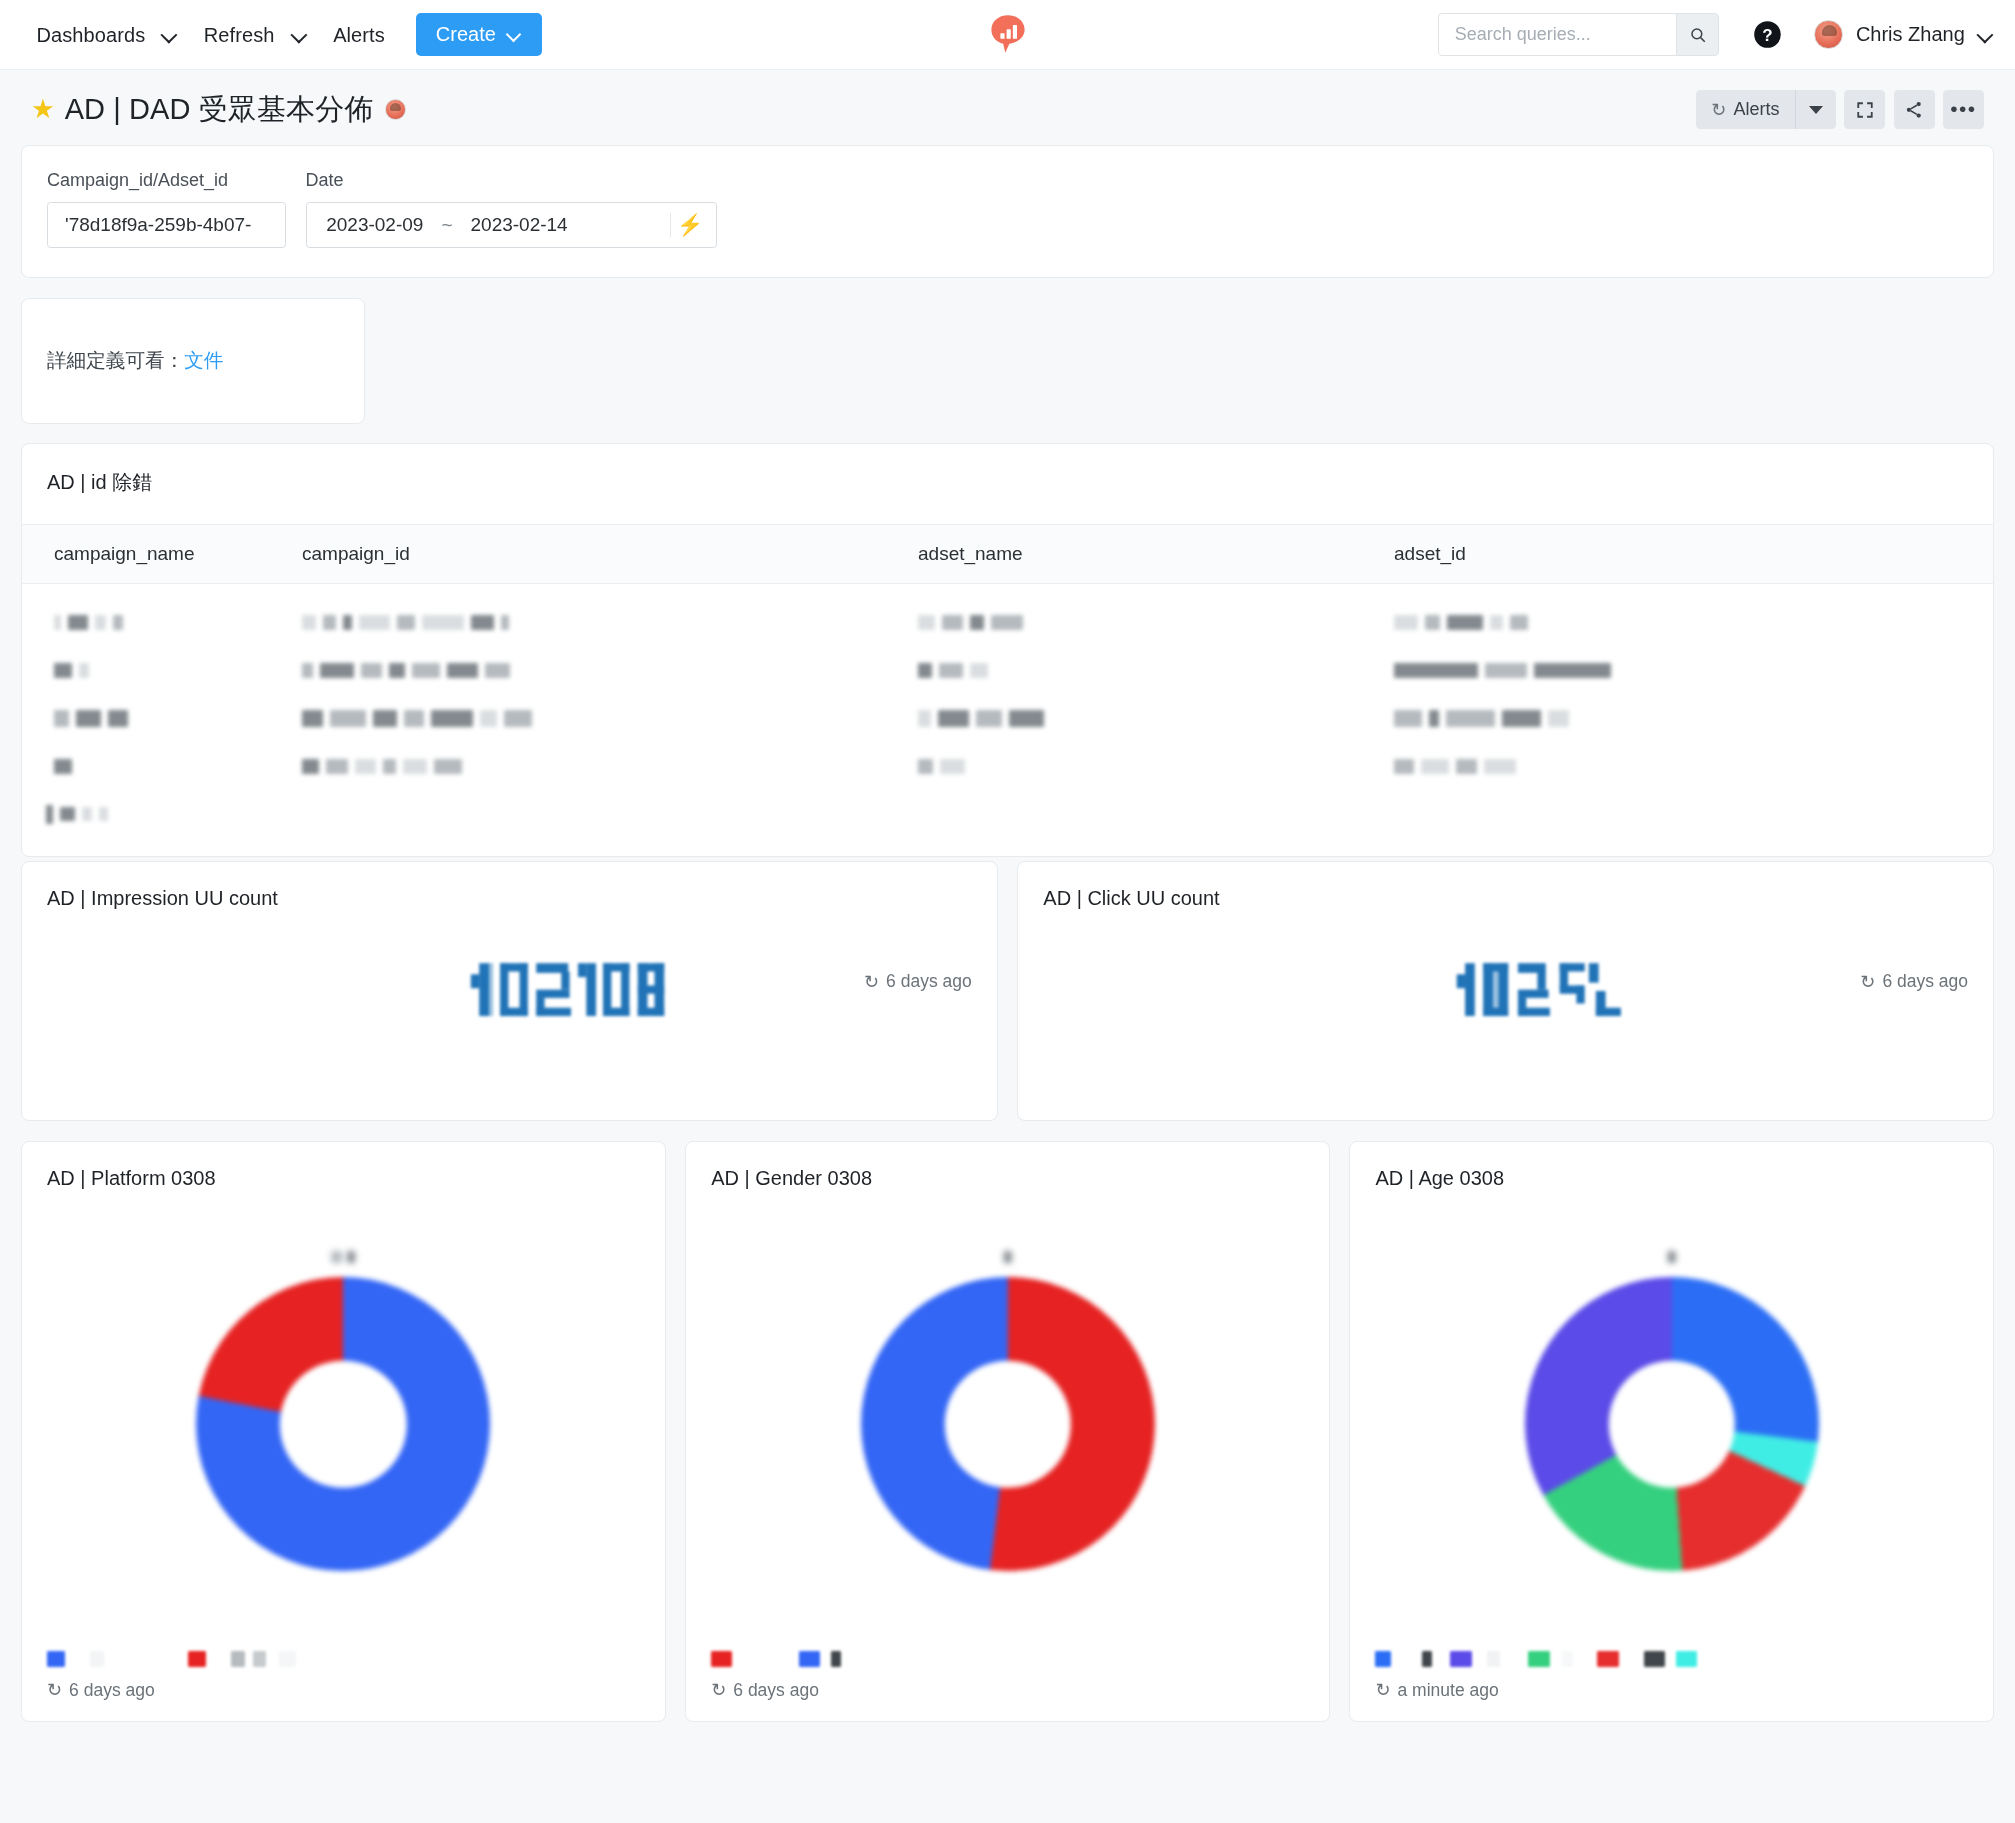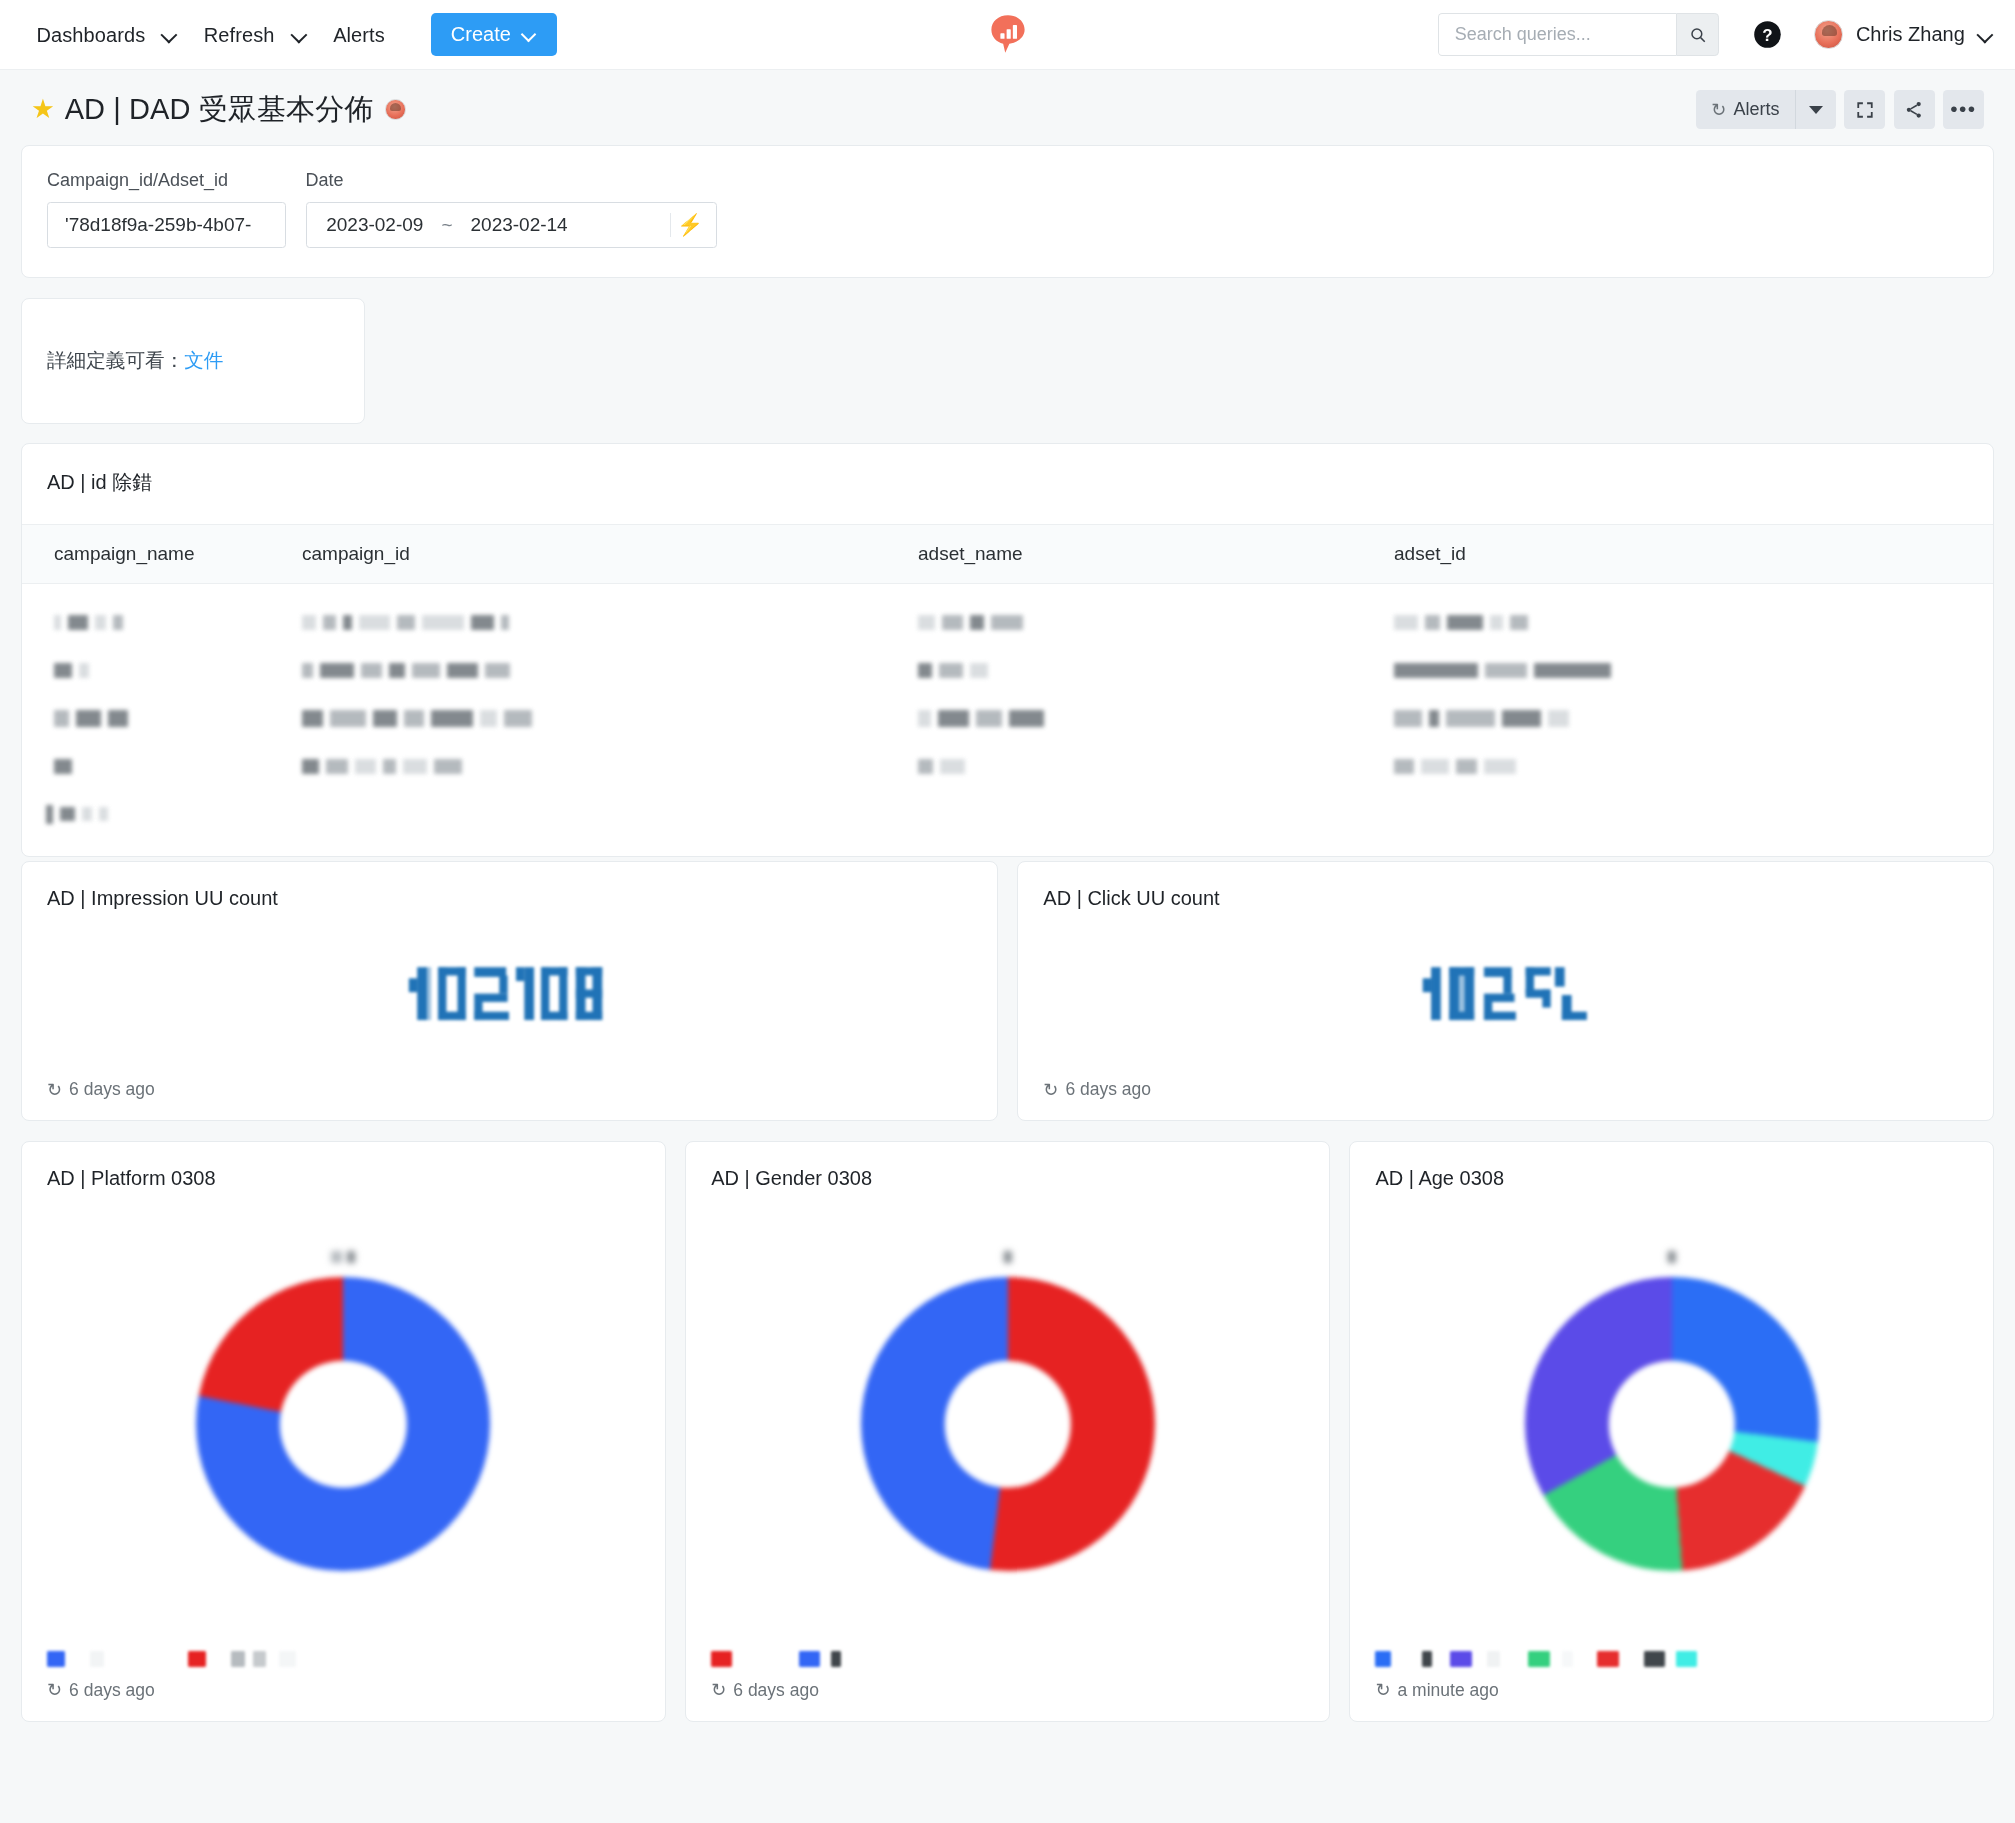--- a/index.html
+++ b/index.html
@@ -25,21 +25,21 @@
     margin-right: 9.8px;
   }
   .chev::after {
     content: ""; position: absolute; left: 2.8px; top: 3.5px;
     width: 9.8px; height: 9.8px; border-right: 2.4px solid #1f2328;
     border-bottom: 2.4px solid #1f2328; transform: rotate(45deg);
   }
   .create-btn {
     background: #2d9cf5; color: #fff; border: none; border-radius: 4.9px;
     height: 43px; padding: 0 19.6px; font-size: 20px; display: flex;
-    align-items: center; gap: 11.2px; cursor: pointer; margin-left: 31px;
+    align-items: center; gap: 11.2px; cursor: pointer; margin-left: 16px;
     font-family: "Liberation Sans", sans-serif;
   }
   .create-btn .cv { width: 15.4px; height: 15.4px; position: relative; }
   .create-btn .cv::after {
     content: ""; position: absolute; left: 1.4px; top: 2.1px; width: 9px; height: 9px;
     border-right: 2.4px solid #fff; border-bottom: 2.4px solid #fff;
     transform: rotate(45deg);
   }
 
   .logo-wrap {
@@ -173,21 +173,21 @@
   .tbody { padding: 14px 0 18px 0; }
   .trow { display: flex; align-items: center; height: 48px; }
   .cellgrp { display: flex; align-items: center; gap: 7px; }
   .blk { background: #8c9399; border-radius: 0.7px; filter: blur(2.2px); opacity: .85; }
   .blk.lt { background: #d4d8db; }
   .blk.md { background: #a8aeb3; }
   .blk.dk { background: #6e757b; }
 
   
   .row-2 { display: flex; gap: 19.6px; margin-bottom: 19.6px; }
-  .counter-card { flex: 1; height: 260px; display: flex; flex-direction: column; }
+  .counter-card { flex: 1; height: 260px; display: flex; flex-direction: row; }
   .counter-body { flex: 1; display: flex; align-items: center; justify-content: center; }
   .widget-footer {
     font-size: 17.5px; color: #6b7278; padding: 0 25px 19.6px 25px;
     display: flex; align-items: center; gap: 7px;
   }
   .refresh-glyph { font-size: 18px; color: #6b7278; }
 
   
   .row-3 { display: flex; gap: 19.6px; }
   .pie-card { flex: 1; height: 581px; display: flex; flex-direction: column; }

